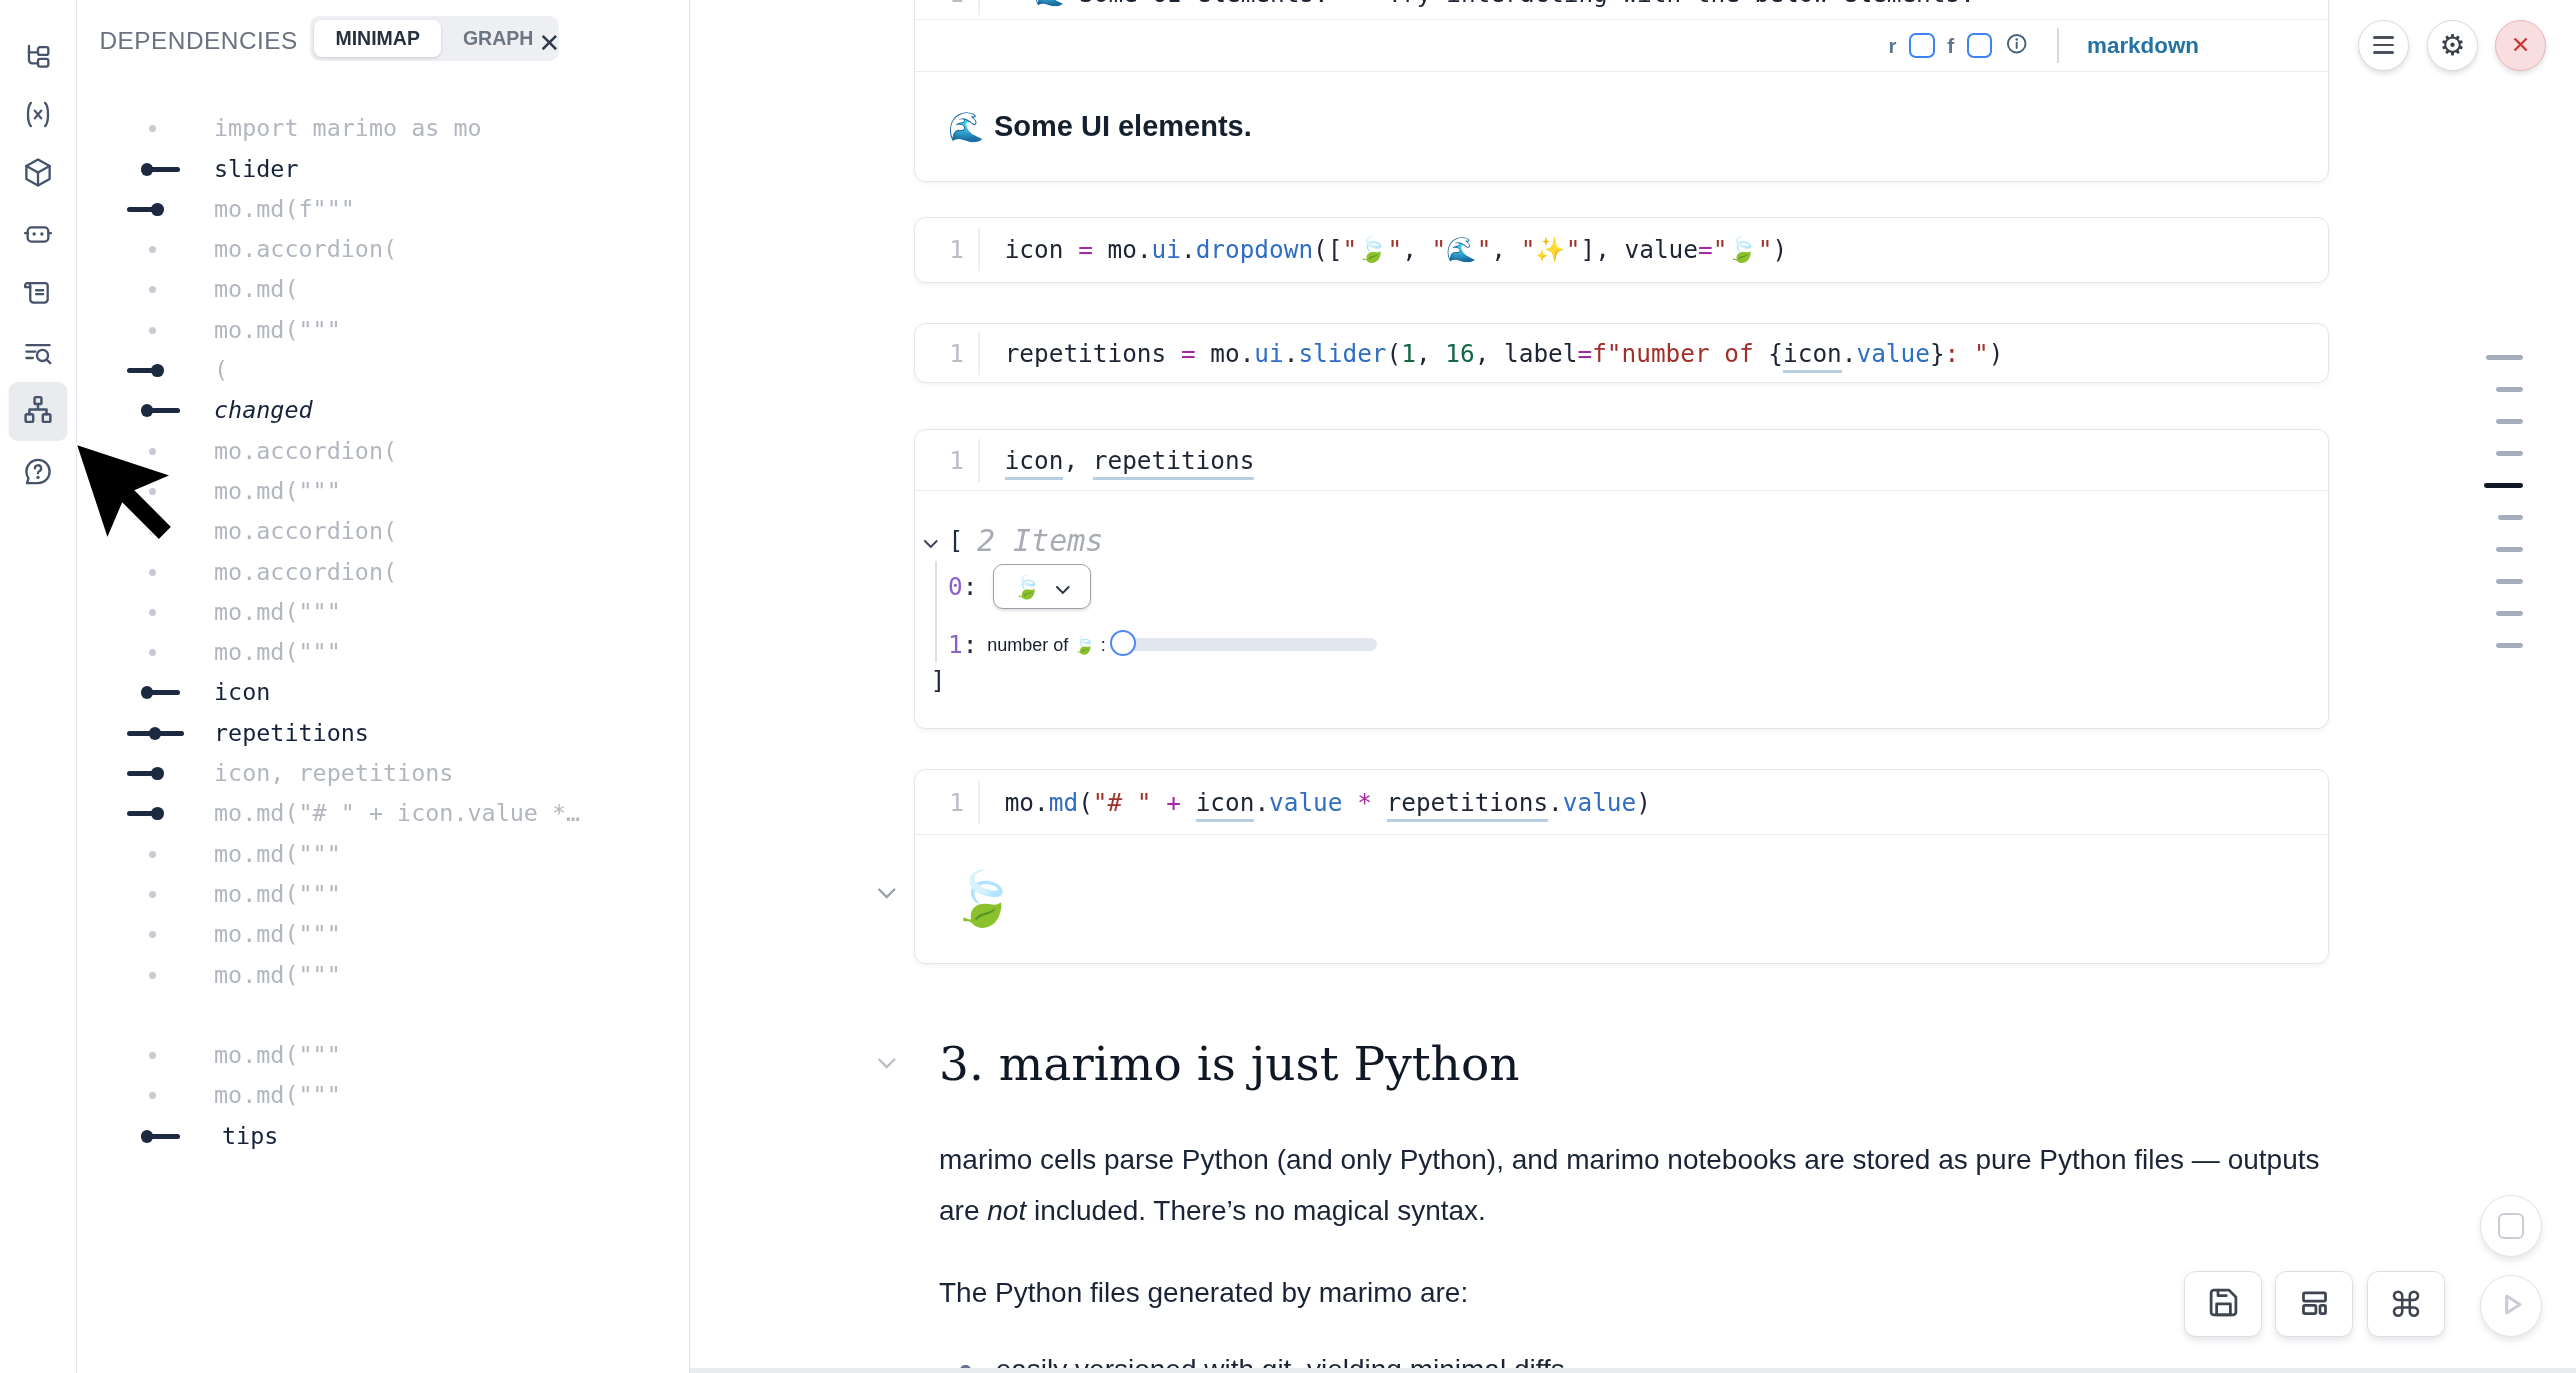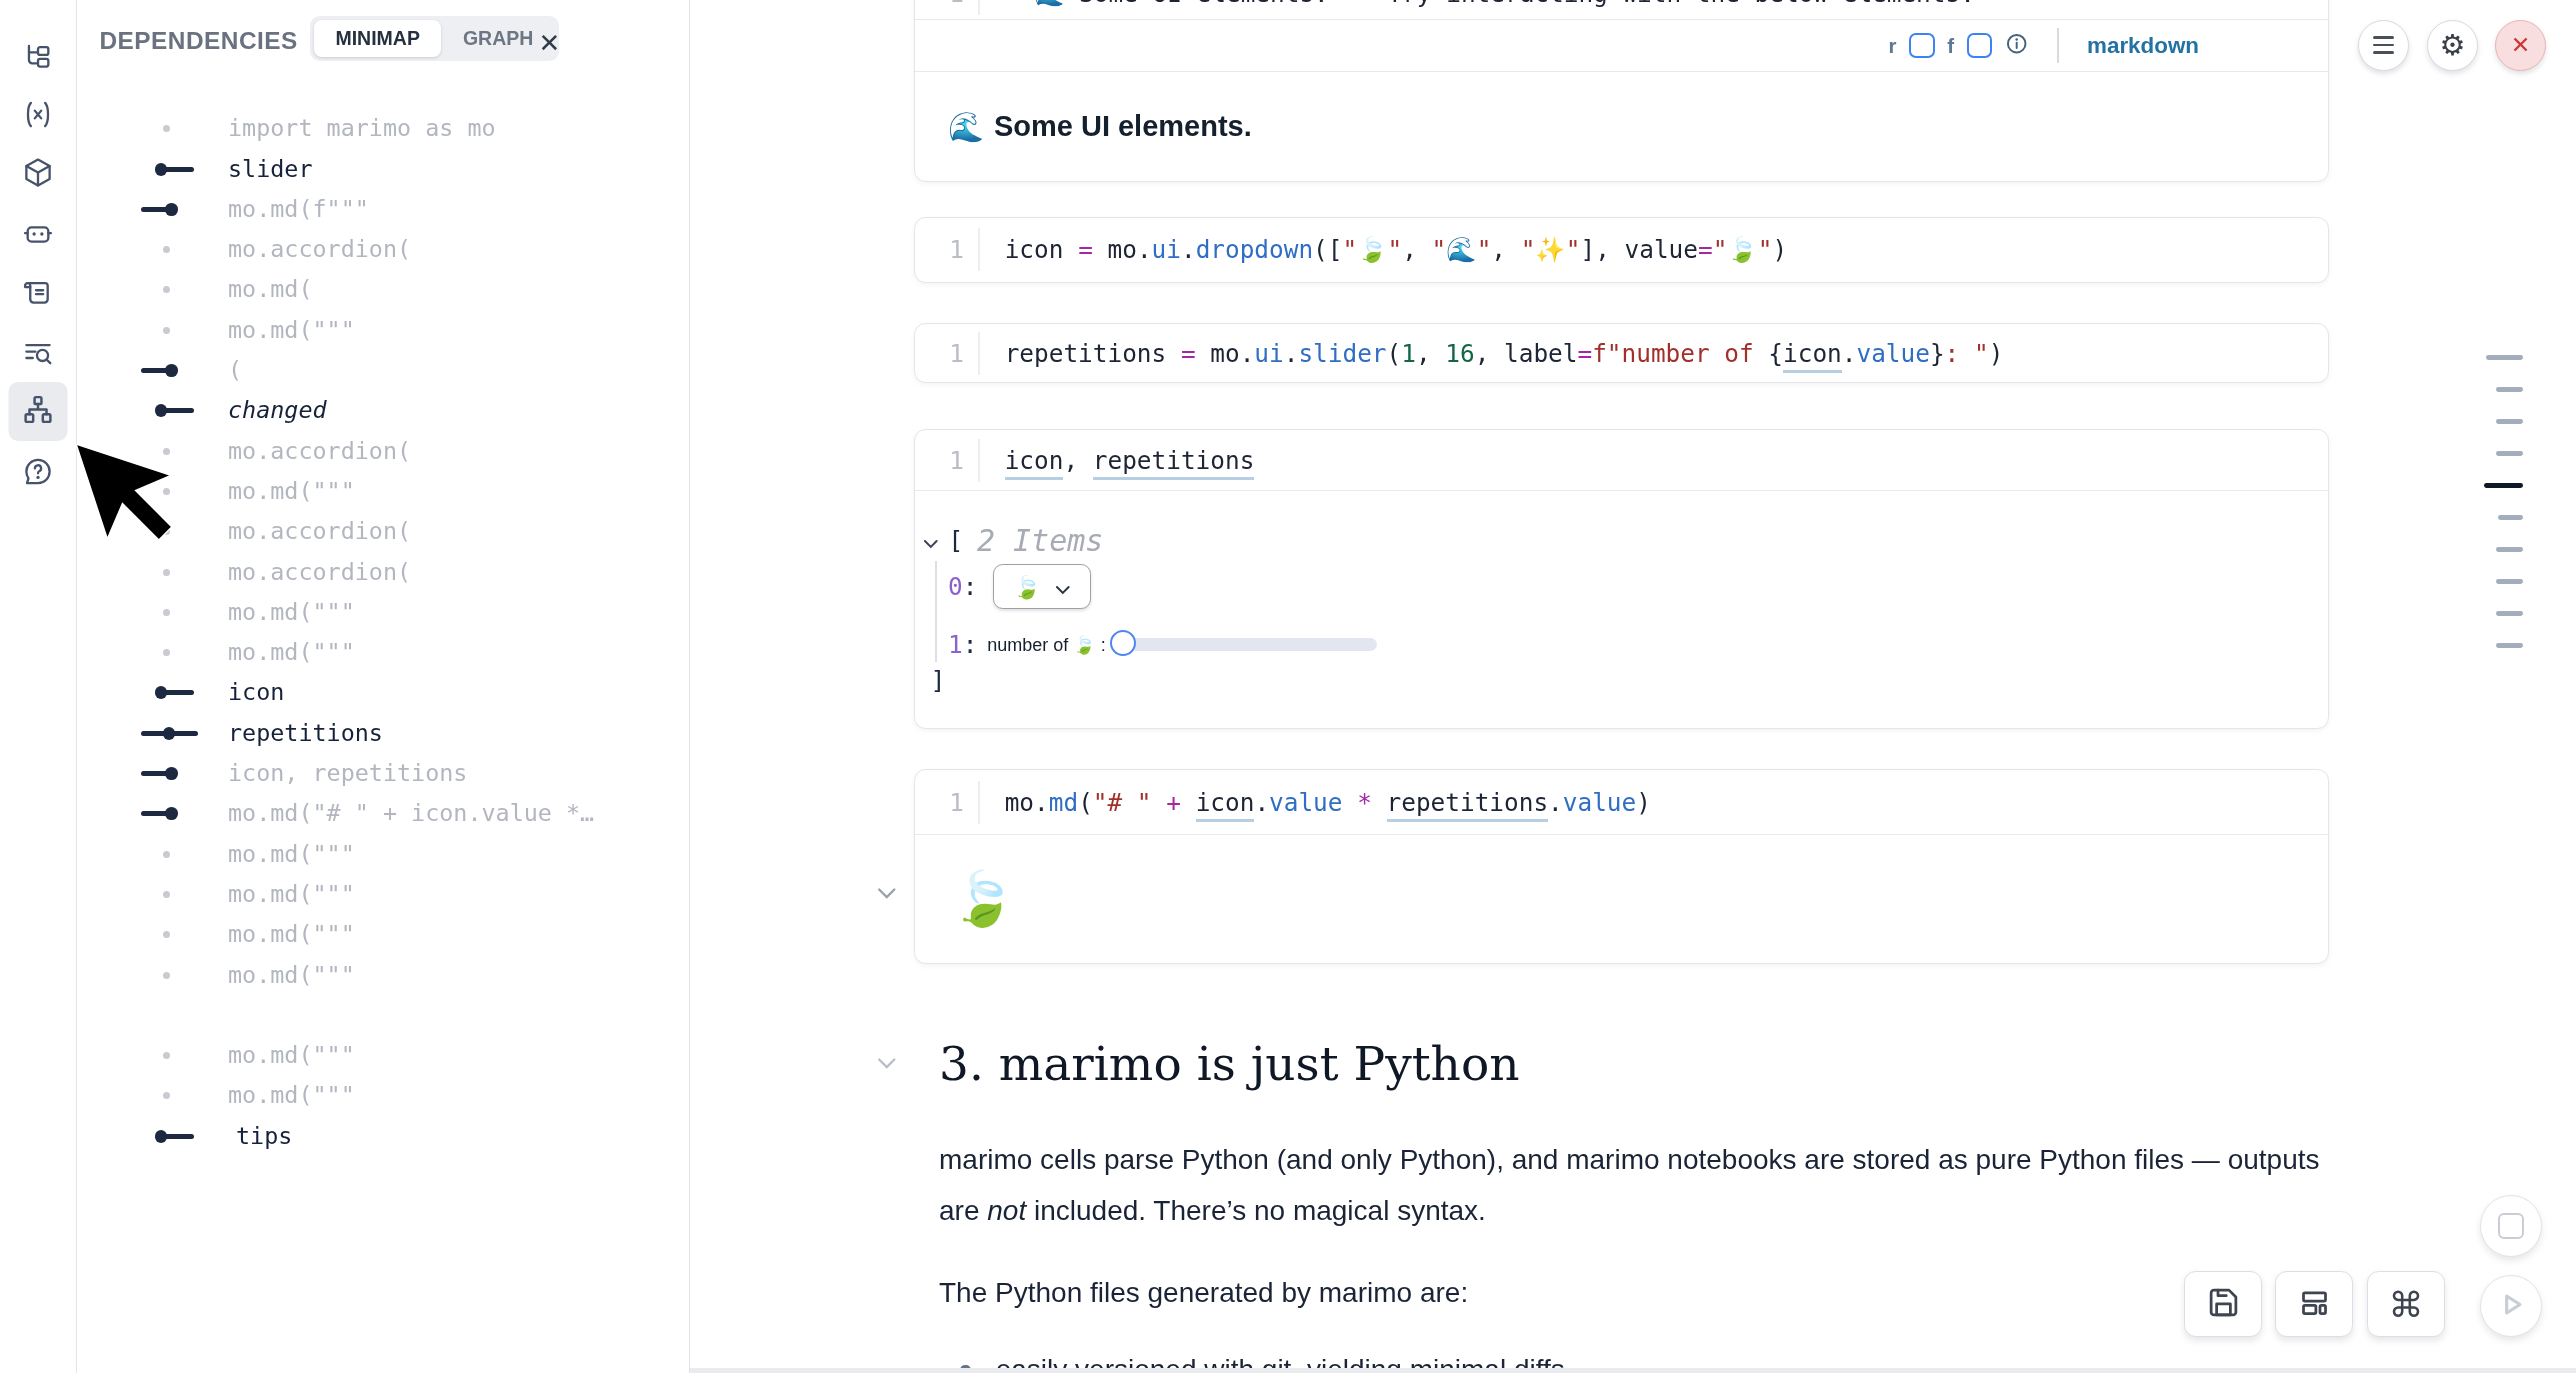--- a/index.html
+++ b/index.html
@@ -10,31 +10,31 @@
   #rail{position:absolute;left:0;top:0;width:76px;height:1374px;background:#fff;
         border-right:1.5px solid #e3e5ea;z-index:5;}
   .rail-btn{position:absolute;left:50%;transform:translateX(-50%);width:43px;height:43px;
             display:flex;align-items:center;justify-content:center;border-radius:9.8px;}
   .rail-btn.sel{background:#e9ebef;width:59px;height:59px;}
   .rail-btn svg{stroke:#46536b;fill:none;stroke-width:1.8;stroke-linecap:round;stroke-linejoin:round;}
 
   
   #dep-panel{position:absolute;left:76px;top:0;width:613px;height:1374px;background:#fff;
              border-right:1.5px solid #dfe1e6;z-index:4;}
-  #dep-title{position:absolute;left:23.4px;top:27px;font-size:24.4px;font-weight:700;
+  #dep-title{position:absolute;left:23.4px;top:27px;font-size:24.4px;font-weight:400;
              letter-spacing:0.5px;color:#6a7280;}
   #dep-tabs{position:absolute;left:234px;top:15.6px;height:45px;background:#edeff3;border-radius:9.8px;
             display:flex;align-items:center;padding:3.9px;box-sizing:border-box;}
   .dep-tab{height:37px;display:flex;align-items:center;padding:0 21.5px;border-radius:7.8px;
            font-size:19.5px;font-weight:700;color:#6d7683;}
   .dep-tab.active{background:#fff;color:#26303f;box-shadow:0 1px 2.9px rgba(40,45,60,.18);}
   #dep-close{position:absolute;left:455px;top:25px;width:37px;height:37px;display:flex;
              align-items:center;justify-content:center;font-size:26px;color:#313a48;}
 
-  #minimap-rows{position:absolute;left:14px;top:80px;width:613px;height:1294px;}
+  #minimap-rows{position:absolute;left:0;top:80px;width:613px;height:1294px;}
   .mm-row{position:absolute;left:51px;height:39px;display:flex;align-items:center;width:546px;
           white-space:nowrap;overflow:hidden;}
   .mm-text{font-family:"DejaVu Sans Mono",monospace;font-size:23.4px;margin-left:25px;line-height:39px;}
   .mm-gray{color:#b2b6bf;}
   .mm-dark{color:#16223a;}
   .mk{position:relative;width:62px;height:39px;flex:0 0 62px;}
   .mk i{position:absolute;background:#1d2940;}
   .mk .dots{width:7.8px;height:7.8px;border-radius:50%;background:#c7cbd2;left:21.5px;top:15.6px;}
   .mk .dotb{width:12.7px;height:12.7px;border-radius:50%;top:13px;}
   .mk .tail{height:4.9px;border-radius:2.9px;top:17px;}

